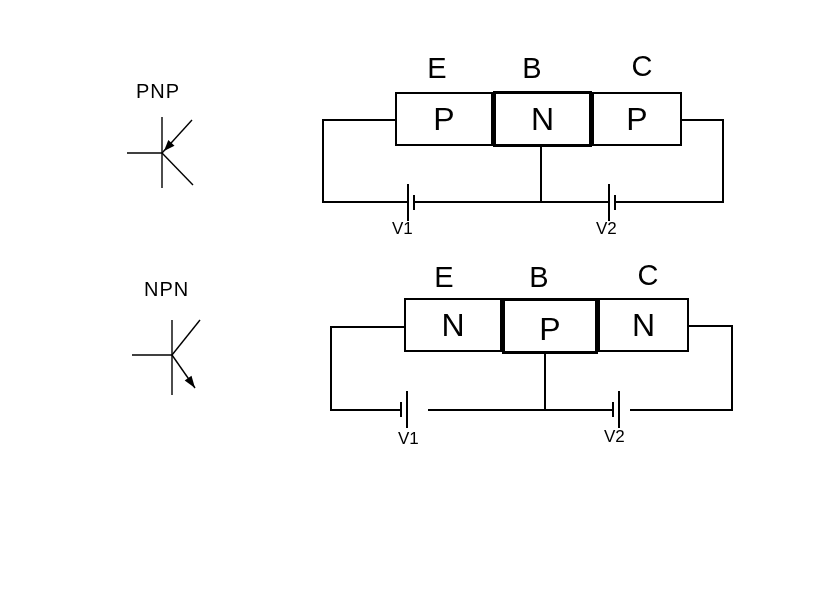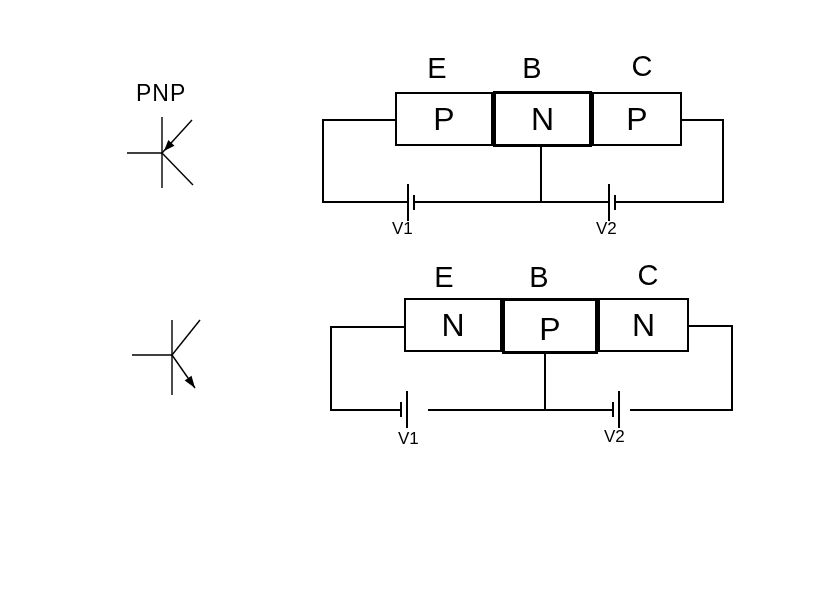--- a/index.html
+++ b/index.html
@@ -2,21 +2,21 @@
 <html><head>
 <meta charset="utf-8">
 <style>
   html,body{margin:0;padding:0;background:#fff;}
   #canvas{
     position:relative;width:827px;height:591px;background:#ffffff;
     font-family:"Liberation Sans","DejaVu Sans",sans-serif;color:#000;
     overflow:hidden;
   }
   .abs{position:absolute;}
-  .title{font-size:23px;font-weight:400;letter-spacing:1px;}
+  .title{font-size:20px;font-weight:400;letter-spacing:1px;}
   .terminal{font-size:29px;width:34px;text-align:center;}
   .region-box{
     box-sizing:border-box;background:#fff;
     display:flex;align-items:center;justify-content:center;
     font-size:32px;
   }
   .b2{border:2px solid #000;}
   .b3{border:3px solid #000;z-index:2;}
   .wire{background:#000;}
   .batt-label{font-size:17px;}
@@ -30,20 +30,21 @@
   <div class="abs title" style="left:136px;top:80px;">PNP</div>
 
   <svg class="abs" style="left:120px;top:110px;" width="80" height="85" viewBox="0 0 80 85">
     <line x1="42" y1="7" x2="42" y2="78" stroke-width="1.4"></line>
     <line x1="7" y1="43" x2="42" y2="43" stroke-width="1.4"></line>
     <line x1="42" y1="43" x2="72" y2="10" stroke-width="1.4"></line>
     <line x1="42" y1="43" x2="73" y2="75" stroke-width="1.4"></line>
     <polygon points="44,41 54.5,35.7 48.3,30.1" fill="#000" stroke="none"></polygon>
   </svg>
 
+  <div class="abs title" style="left:144px;top:278px;">NPN</div>
 
   <svg class="abs" style="left:125px;top:315px;" width="85" height="85" viewBox="0 0 85 85">
     <line x1="47" y1="5" x2="47" y2="80" stroke-width="1.4"></line>
     <line x1="7" y1="40" x2="47" y2="40" stroke-width="1.4"></line>
     <line x1="47" y1="40" x2="75" y2="5" stroke-width="1.4"></line>
     <line x1="47" y1="40" x2="70" y2="73" stroke-width="1.4"></line>
     <polygon points="70,73 66.5,60.7 59.7,65.5" fill="#000" stroke="none"></polygon>
   </svg>
 
   <div class="abs terminal" style="left:420px;top:52px;">E</div>

